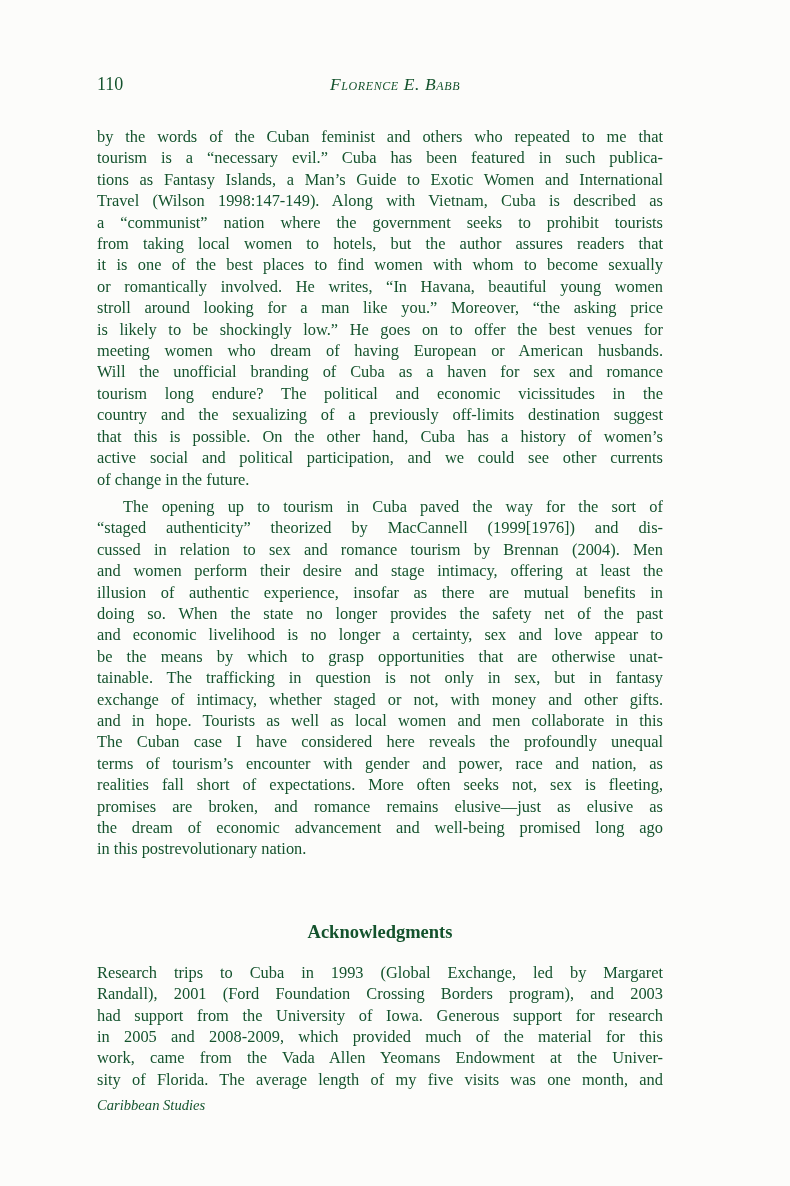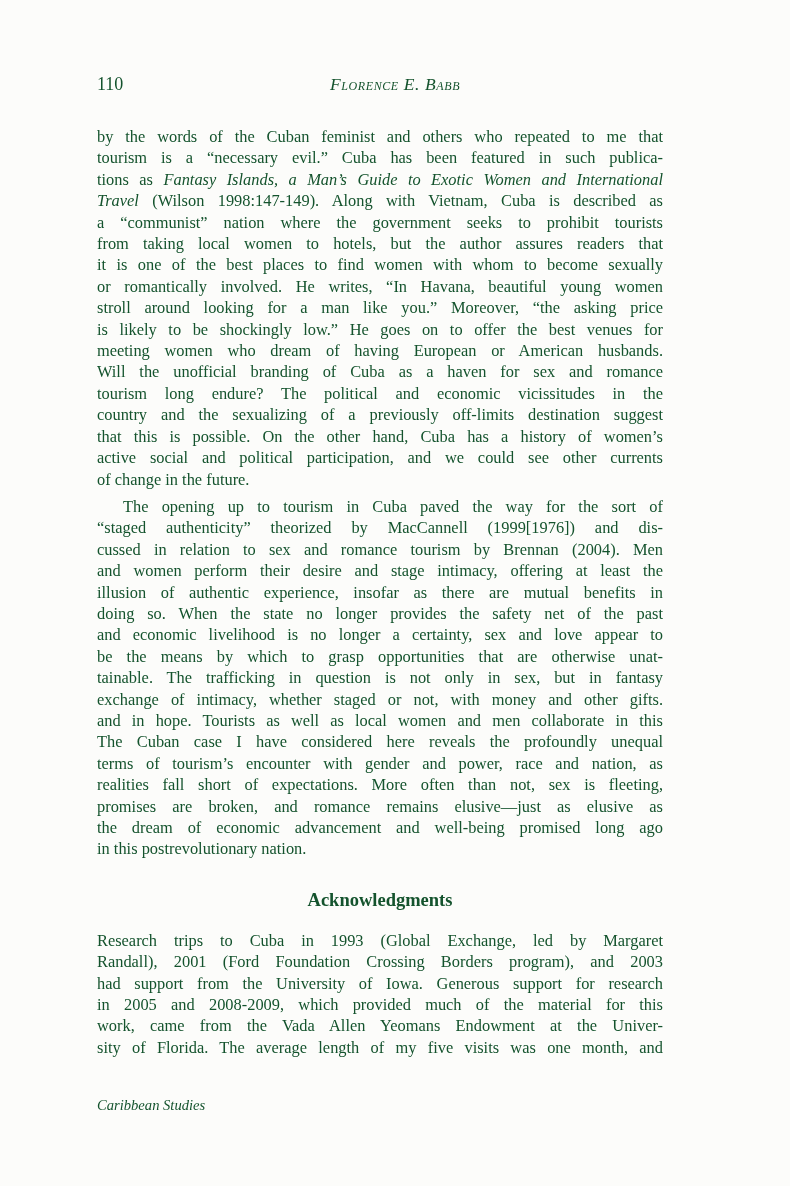--- a/index.html
+++ b/index.html
@@ -50,23 +50,23 @@
   }
   .para { margin: 0; }
   .para + .para { margin-top: 6px; }
   .line {
     text-align: justify;
     text-align-last: justify;
     white-space: normal;
   }
   .line.lastline { text-align-last: left; }
   .para.indent .line:first-child { padding-left: 26px; }
-  .it { font-style: italic; }
+  .it { }
   .ack-heading {
-    margin: 28px 0 0 0;
+    margin: 60px 0 0 0;
     padding: 0;
     text-align: center;
     font-size: 18.5px;
     font-weight: bold;
     line-height: 24px;
   }
   .ack-paras { margin-top: 18px; }
   .footer {
     position: absolute;
     top: 1096px;
@@ -117,21 +117,21 @@
           <div class="line"><span>and women perform their desire and stage intimacy, offering at least the</span></div>
           <div class="line"><span>illusion of authentic experience, insofar as there are mutual benefits in</span></div>
           <div class="line"><span>doing so. When the state no longer provides the safety net of the past</span></div>
           <div class="line"><span>and economic livelihood is no longer a certainty, sex and love appear to</span></div>
           <div class="line"><span>be the means by which to grasp opportunities that are otherwise unat-</span></div>
           <div class="line"><span>tainable. The trafficking in question is not only in sex, but in fantasy</span></div>
           <div class="line"><span>exchange of intimacy, whether staged or not, with money and other gifts.</span></div>
           <div class="line"><span>and in hope. Tourists as well as local women and men collaborate in this</span></div>
           <div class="line"><span>The Cuban case I have considered here reveals the profoundly unequal</span></div>
           <div class="line"><span>terms of tourism’s encounter with gender and power, race and nation, as</span></div>
-          <div class="line"><span>realities fall short of expectations. More often than not, sex is fleeting,</span></div>
+          <div class="line"><span>realities fall short of expectations. More often seeks not, sex is fleeting,</span></div>
           <div class="line"><span>promises are broken, and romance remains elusive—just as elusive as</span></div>
           <div class="line"><span>the dream of economic advancement and well-being promised long ago</span></div>
           <div class="line lastline"><span>in this postrevolutionary nation.</span></div>
         </div>
       </div>
 
     <h2 class="ack-heading">Acknowledgments</h2>
 
     <div id="ack-paras" class="ack-paras">
         <div class="para">

